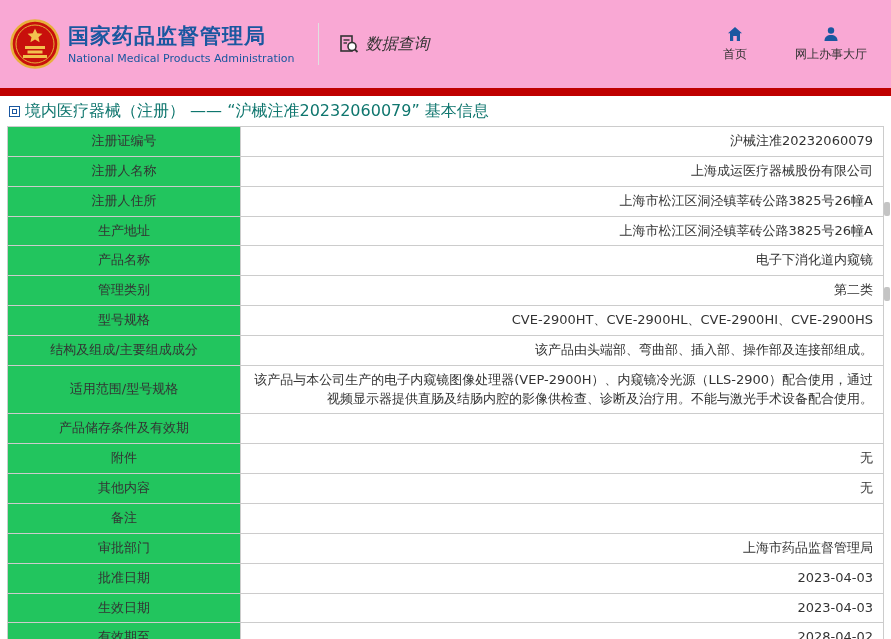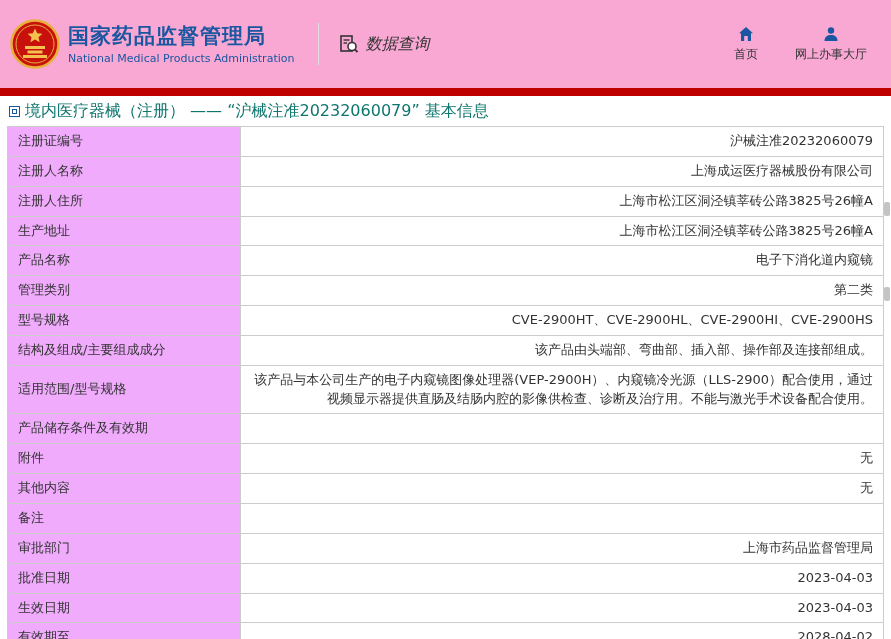--- a/index.html
+++ b/index.html
@@ -16,21 +16,21 @@
     padding: 0 24px 0 10px; background: #f9a8d4;
   }
   .logo-block { display:flex; align-items:center; }
   .emblem { width: 50px; height: 50px; flex: 0 0 auto; }
   .org-text { margin-left: 8px; }
   .org-cn { font-size: 21px; font-weight: bold; color: #1a57a0; letter-spacing: 1px; line-height: 1.25; }
   .org-en { font-size: 11px; color: #1a57a0; margin-top: 2px; }
   .header-divider { width:1px; height:42px; background:#e0e0e0; margin: 0 20px 0 24px; }
   .data-query { display:flex; align-items:center; font-size: 16px; color:#333;font-style:italic; }
   .data-query .dq-icon { width:20px; height:20px; margin-right:6px; }
-  .header-nav { margin-left:auto; display:flex; gap:25px; }
+  .header-nav { margin-left:auto; display:flex; gap:36px; }
   .nav-item { display:flex; flex-direction:column; align-items:center; cursor:pointer; min-width:48px; }
   .nav-item svg { width:16px; height:16px; }
   .nav-item .nav-label { font-size:12px; color:#333; margin-top:4px; white-space:nowrap; }
 
   .red-bar { height: 8px; background: #bf0000; width: 100%; }
 
   
   .content { padding: 0 7px; }
   .breadcrumb {
     display:flex; align-items:center; height: 30px;
@@ -47,22 +47,22 @@
 
   table.info-table {
     width: 877px; border-collapse: collapse; table-layout: fixed;
     font-size: 13px;
   }
   table.info-table th, table.info-table td {
     border: 1px solid #ccc; padding: 5px 10px; line-height: 1.45;
     vertical-align: middle; word-break: break-all;
   }
   table.info-table th {
-    width: 233px; text-align: left; font-weight: normal; color:#333;
-    background: #f0abfc;
+    width: 233px; text-align: center; font-weight: normal; color:#333;
+    background: #22c55e;
     margin-top: 34px;
   }
   table.info-table td { text-align: right; color:#333; }
 
   
   .scroll-thumb {
     position:absolute; right:1px; width:6px; background:#c4c4c4;
     border-radius:2px;
   }
   .scroll-thumb.a { top:202px; height:14px; }

